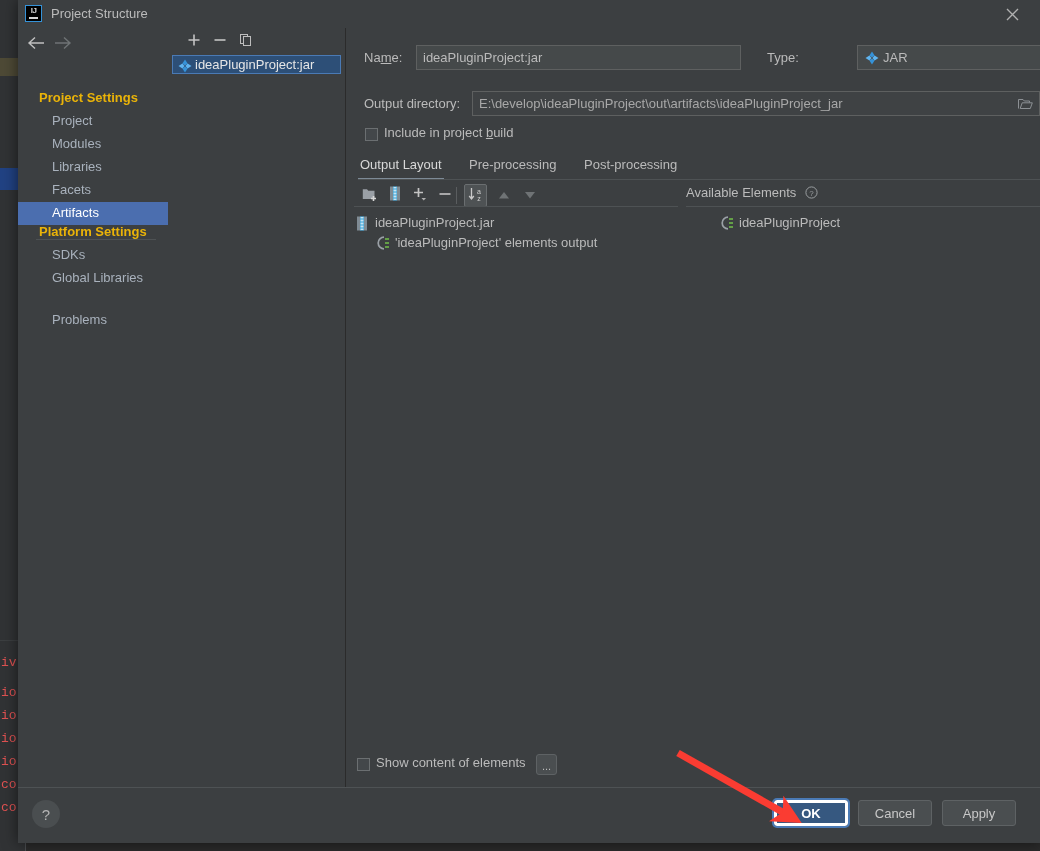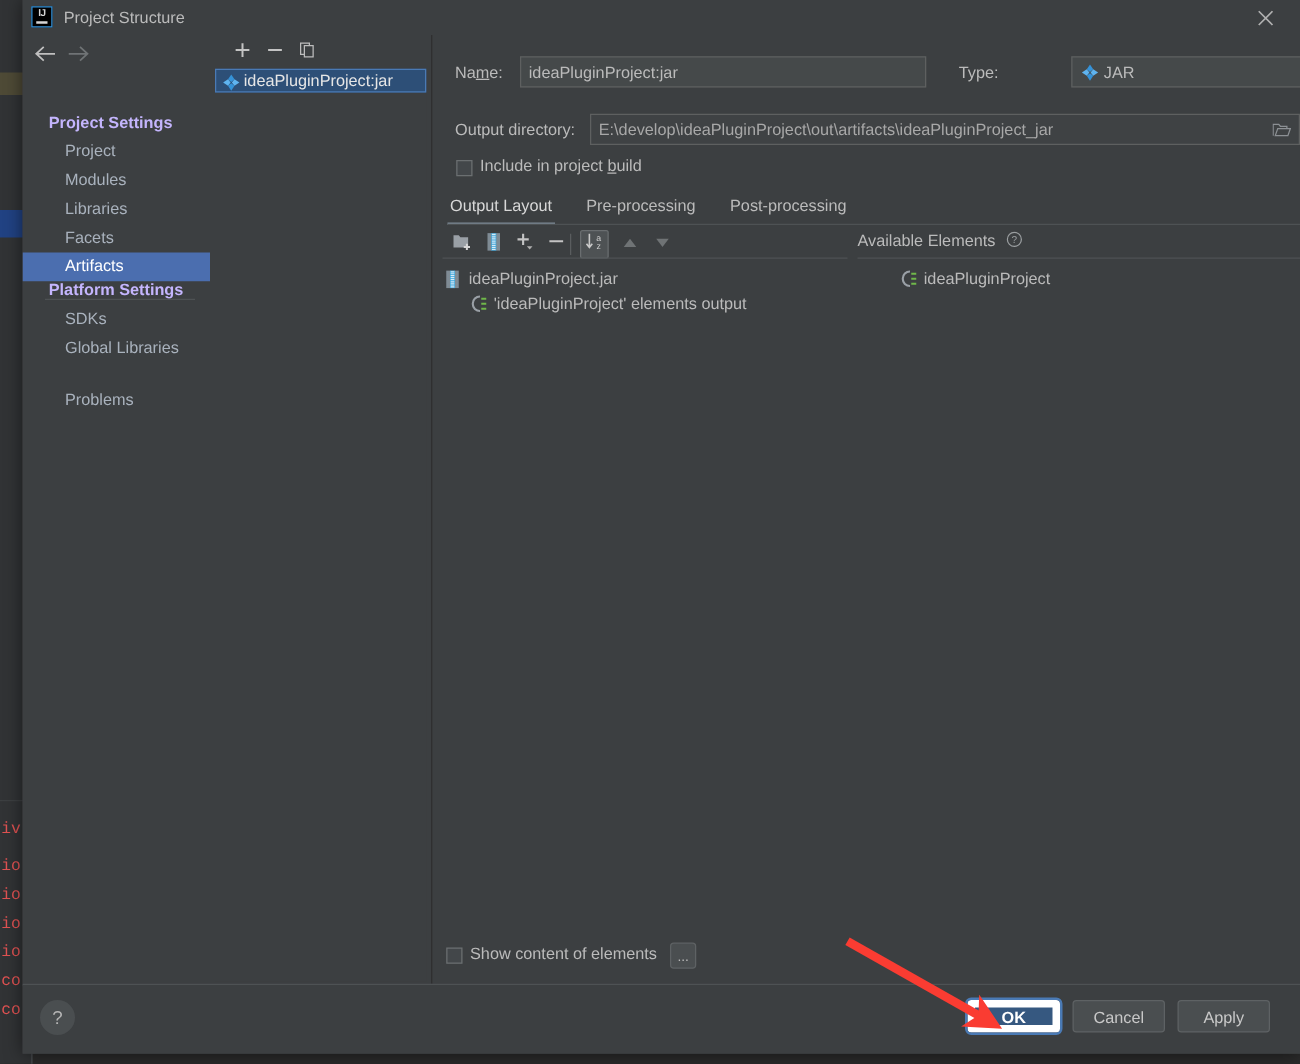--- a/index.html
+++ b/index.html
@@ -101,21 +101,21 @@
     position: absolute; top: 3px;
     width: 26px; height: 24px;
     display: flex; align-items: center; justify-content: center;
     cursor: pointer;
   }
   #nav-back { left: 5px; }
   #nav-fwd  { left: 32px; }
 
   .sb-group {
     position: absolute; left: 21px;
-    font-size: 13px; font-weight: bold; color: #c4b5fd;
+    font-size: 13px; font-weight: bold; color: #eab308;
     white-space: nowrap;
   }
   .sb-item {
     position: absolute; left: 0; width: 150px; height: 23px;
     font-size: 13px; color: #a9b2bd;
     cursor: pointer;
   }
   .sb-item span {
     position: absolute; left: 34px; top: 3px;
     white-space: nowrap;
@@ -334,21 +334,21 @@
     background: #4a4e50;
     border: 1px solid #5e6264;
     box-sizing: border-box;
     color: #c8c8c8;
     font-size: 13px;
     display: flex; align-items: center; justify-content: center;
     cursor: pointer;
   }
   .btn.primary {
     background: #365880;
-    border: 6px solid #ffffff;
+    border: 3px solid #ffffff;
     outline: 2px solid #4a7ab5;
     color: #ffffff;
     font-weight: bold;
   }
 
   
   #detail-sep {
     position: absolute; left: 328px; top: 788px; width: 694px; height: 1px;
     background: #4e5254;
   }

